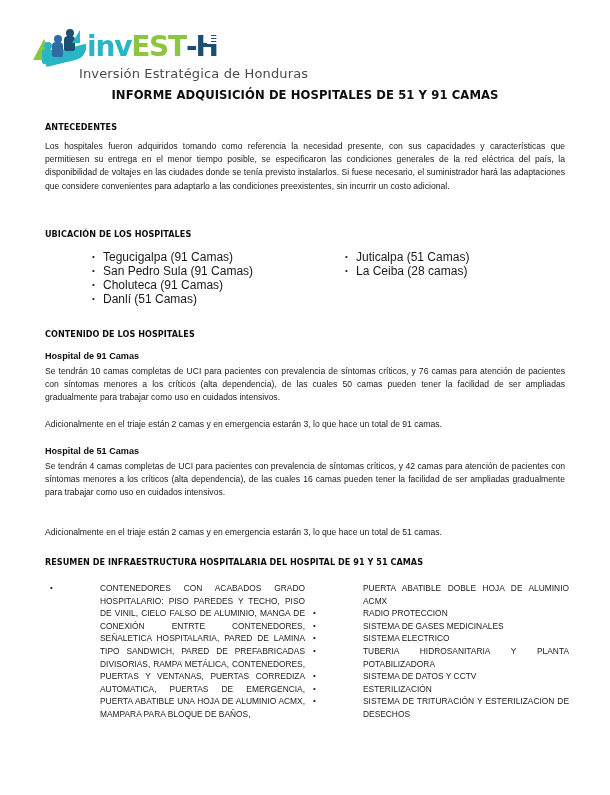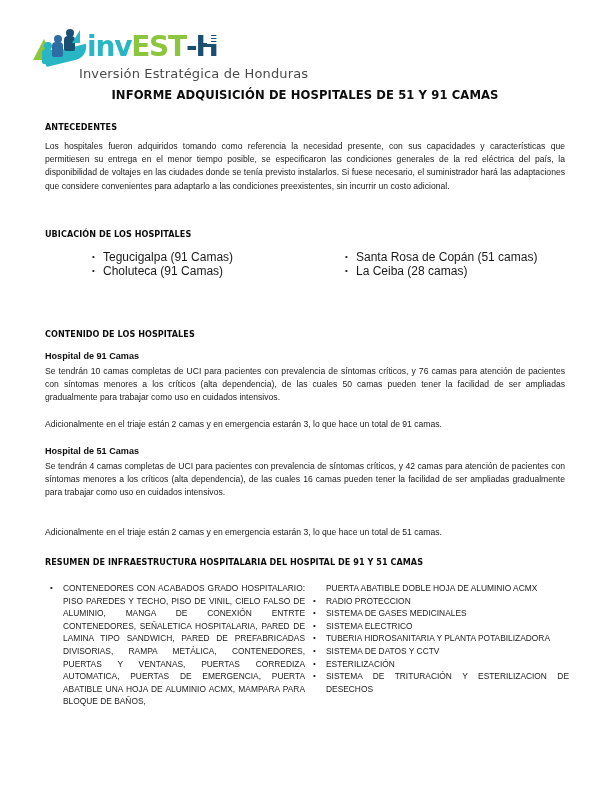--- a/index.html
+++ b/index.html
@@ -226,20 +226,21 @@
   }
   .infra-col { width: 264px; box-sizing: border-box; }
   .infra-col-right { padding-left: 8px; }
   .infra-item {
     display: flex;
     align-items: flex-start;
     font-family: "Liberation Sans", sans-serif;
     font-size: 8.4px;
     line-height: 12.6px;
     color: #1a1a1a;
+    gap: 37px;
   }
   .infra-text {
     text-align: justify;
     flex: 1 1 auto;
   }
   .infra-item .bullet {
     width: 13px;
     line-height: 12.6px;
   }
   .infra-item.no-bullet .bullet::before { content: ""; }
@@ -288,27 +289,35 @@
   <div id="ubicacion-head" class="abs section-head">UBICACIÓN DE LOS HOSPITALES</div>
 
   <div class="loc-cols">
     <div class="loc-col loc-col-left">
       <div class="loc-item">
           <span class="bullet"></span>
           <span>Tegucigalpa (91 Camas)</span>
         </div>
       <div class="loc-item">
           <span class="bullet"></span>
+          <span>San Pedro Sula (91 Camas)</span>
+        </div>
+      <div class="loc-item">
+          <span class="bullet"></span>
           <span>Choluteca (91 Camas)</span>
         </div>
+      <div class="loc-item">
+          <span class="bullet"></span>
+          <span>Danlí (51 Camas)</span>
+        </div>
     </div>
     <div class="loc-col loc-col-right">
       <div class="loc-item">
           <span class="bullet"></span>
-          <span>Santa Rosa de Copán (51 camas)</span>
+          <span>Juticalpa (51 Camas)</span>
         </div>
       <div class="loc-item">
           <span class="bullet"></span>
           <span>La Ceiba (28 camas)</span>
         </div>
     </div>
   </div>
 
   <div id="contenido-head" class="abs section-head">CONTENIDO DE LOS HOSPITALES</div>
 

